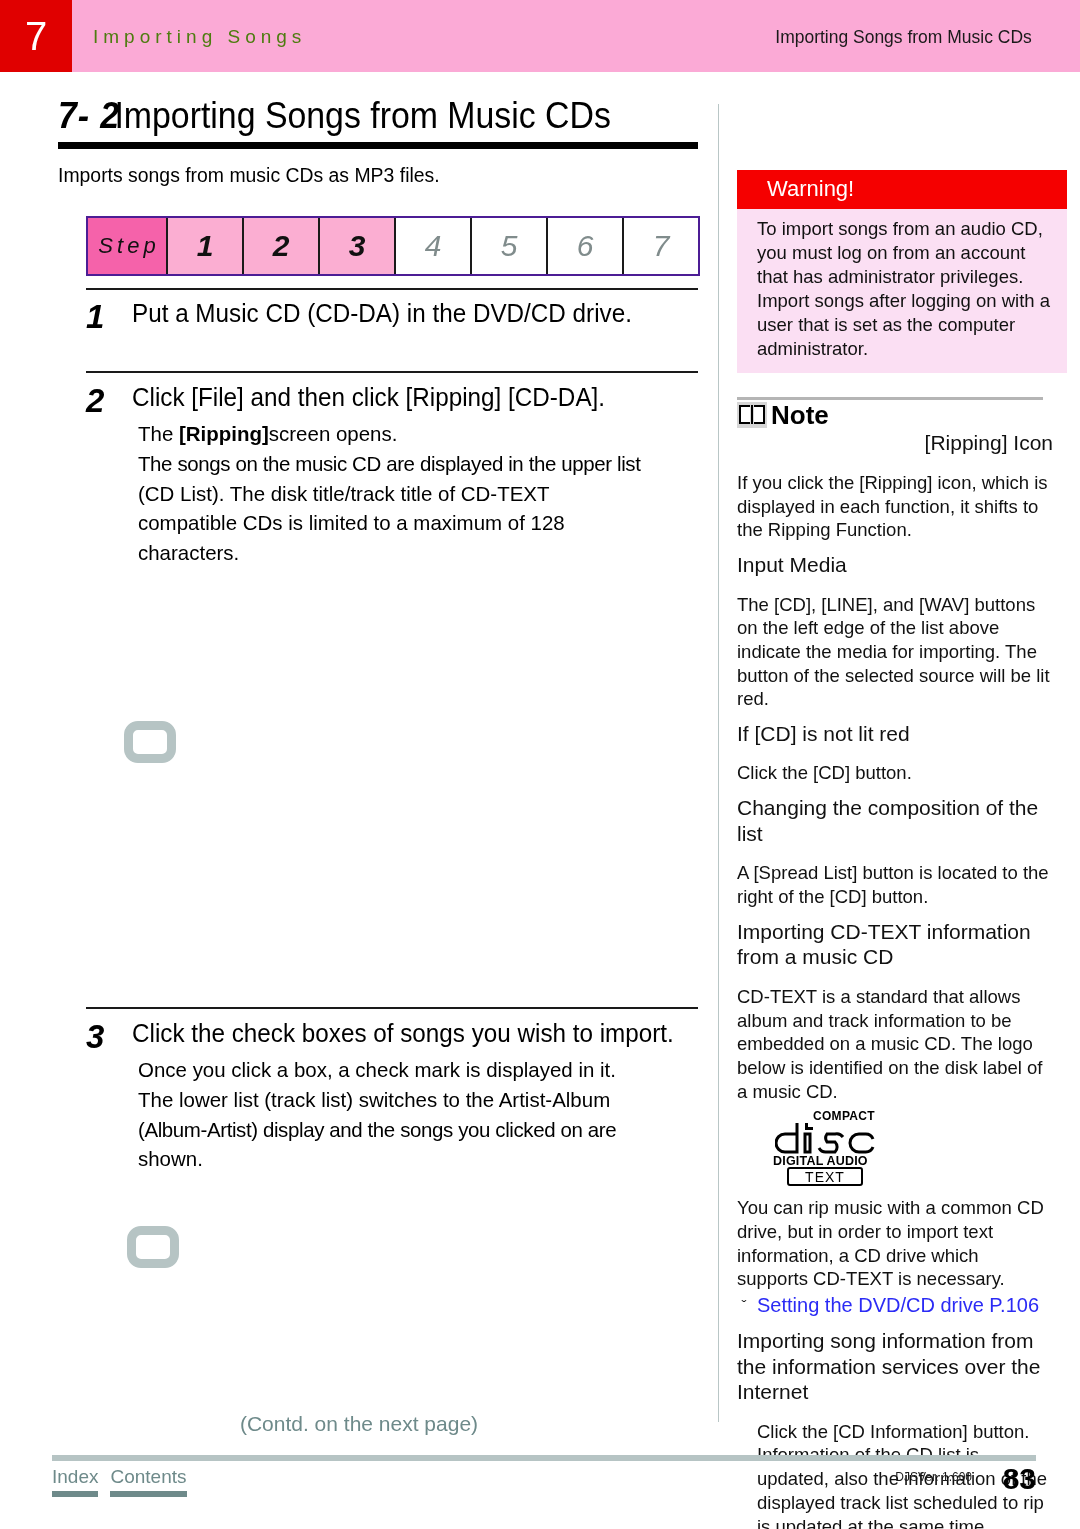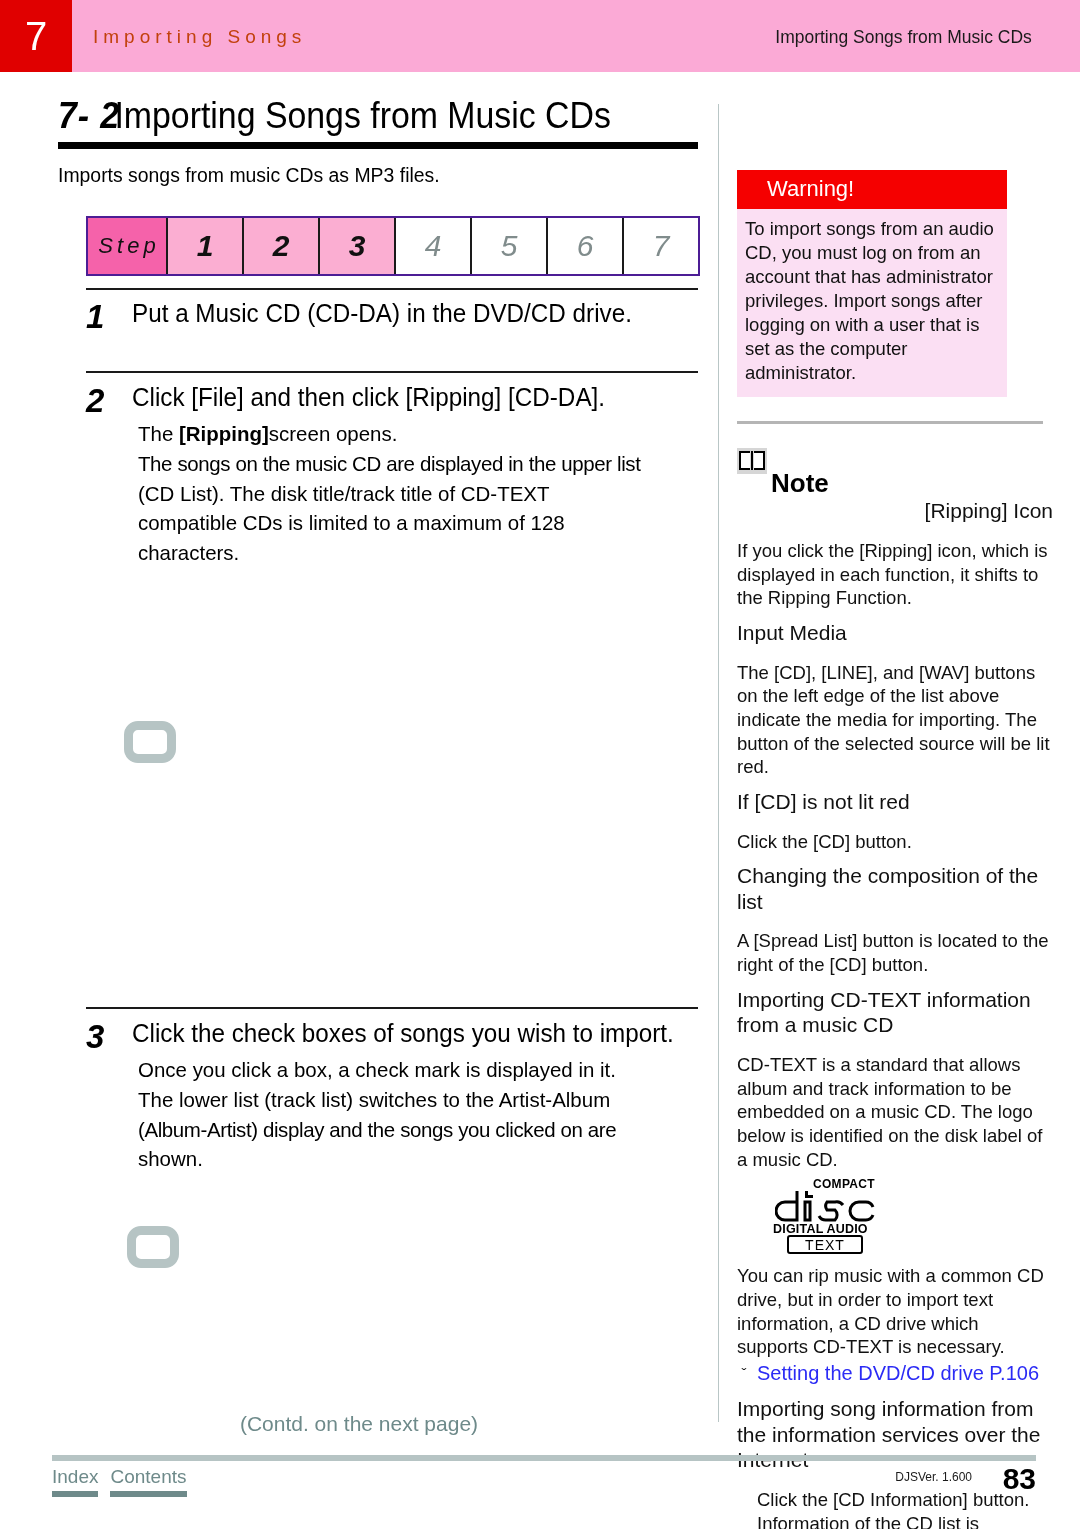--- a/index.html
+++ b/index.html
@@ -20,21 +20,21 @@
   }
   .chapter-tab {
     position: absolute; left: 0; top: 0; width: 72px; height: 72px;
     background: #e00000; color: #fff;
     font-size: 40px; font-weight: 400;
     display: flex; align-items: center; justify-content: center;
     line-height: 1;
   }
   .header-chapter-title {
     position: absolute; left: 93px; top: 26px;
-    font-size: 19px; letter-spacing: 5px; color: #c2410c; white-space: nowrap;
+    font-size: 19px; letter-spacing: 5px; color: #4d7c0f; white-space: nowrap;
     font-weight: 400;
   }
   .header-section-title {
     position: absolute; right: 48px; top: 26px;
     font-size: 19px; color: #1a1a1a; white-space: nowrap;
     transform: scaleX(0.92); transform-origin: right center;
   }
 
   
   .col-divider {
@@ -110,29 +110,29 @@
     position: absolute;
     width: 52px; height: 42px;
     border: 9px solid #b6c4c4; border-radius: 14px;
     background: #ffffff;
   }
 
   
   .rightcol {
     position: absolute; left: 737px; top: 170px; width: 316px;
   }
-  .warning-box { width: 270px; }
+  .warning-box { width: 330px; }
   .warning-head {
     background: #f50000; color: #ffffff;
     font-size: 22px; padding: 6px 0 7px 30px;
   }
   .warning-body {
     background: #fbdff3; color: #111;
     font-size: 18.5px; line-height: 1.3;
-    padding: 8px 10px 12px 8px;
+    padding: 8px 10px 12px 20px;
   }
 
   .note-head-wrap {
     margin-top: 24px; width: 306px;
     border-top: 3px solid #b5b5b5;
     display: flex; align-items: center; gap: 4px;
     padding-top: 2px;
   }
   .book-icon {
     width: 30px; height: 26px; background: #d6d6d6;
@@ -140,21 +140,21 @@
   }
   .book-icon .pg {
     position: absolute; top: 3px; width: 11px; height: 19px;
     background: #ffffff; border: 2px solid #000;
   }
   .book-icon .pg.l { left: 2px; border-right: none; }
   .book-icon .pg.r { right: 2px; border-left: none; }
   .book-icon .spine {
     position: absolute; left: 14px; top: 3px; width: 2px; height: 19px; background: #000;
   }
-  .note-title { font-size: 26px; font-weight: 700; line-height: 1; margin-top: 44px; }
+  .note-title { font-size: 26px; font-weight: 700; line-height: 1; }
 
   .note-sub {
     font-size: 21px; line-height: 1.22; margin-top: 10px; color: #111;
   }
   .note-sub.first { margin-top: 2px; text-align: right; }
   .note-text {
     font-size: 18.5px; line-height: 1.28; margin-top: 15px; color: #111;
   }
   .note-text.indent { padding-left: 20px; }
 

